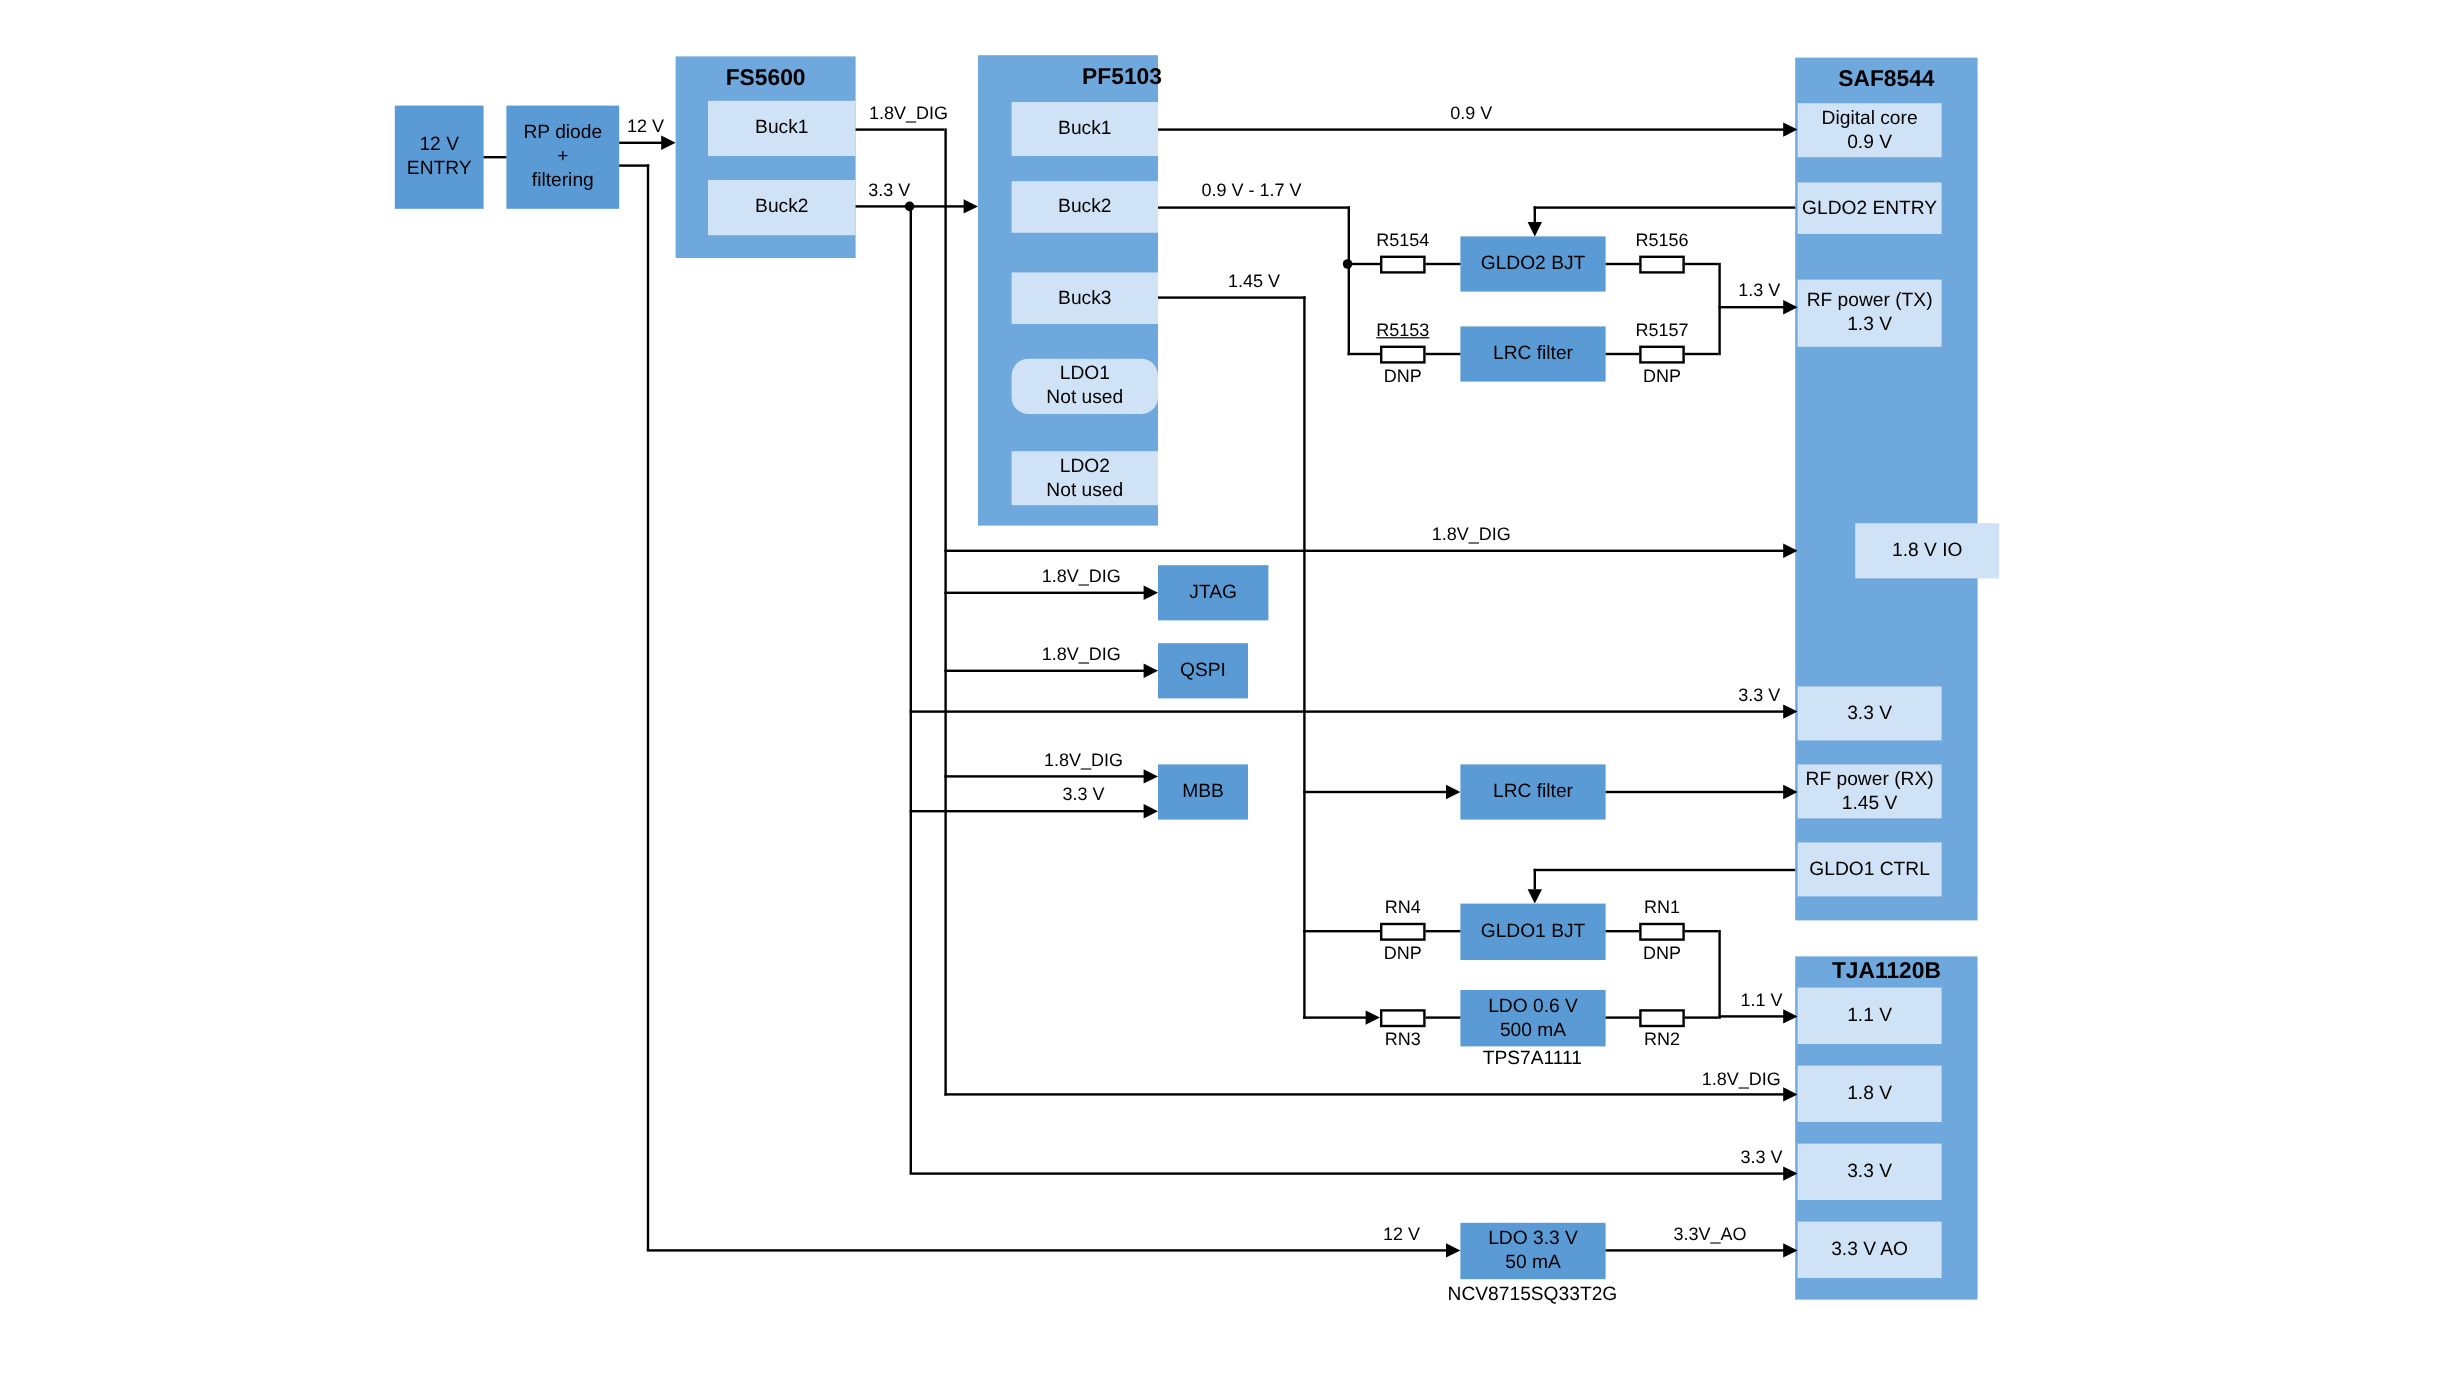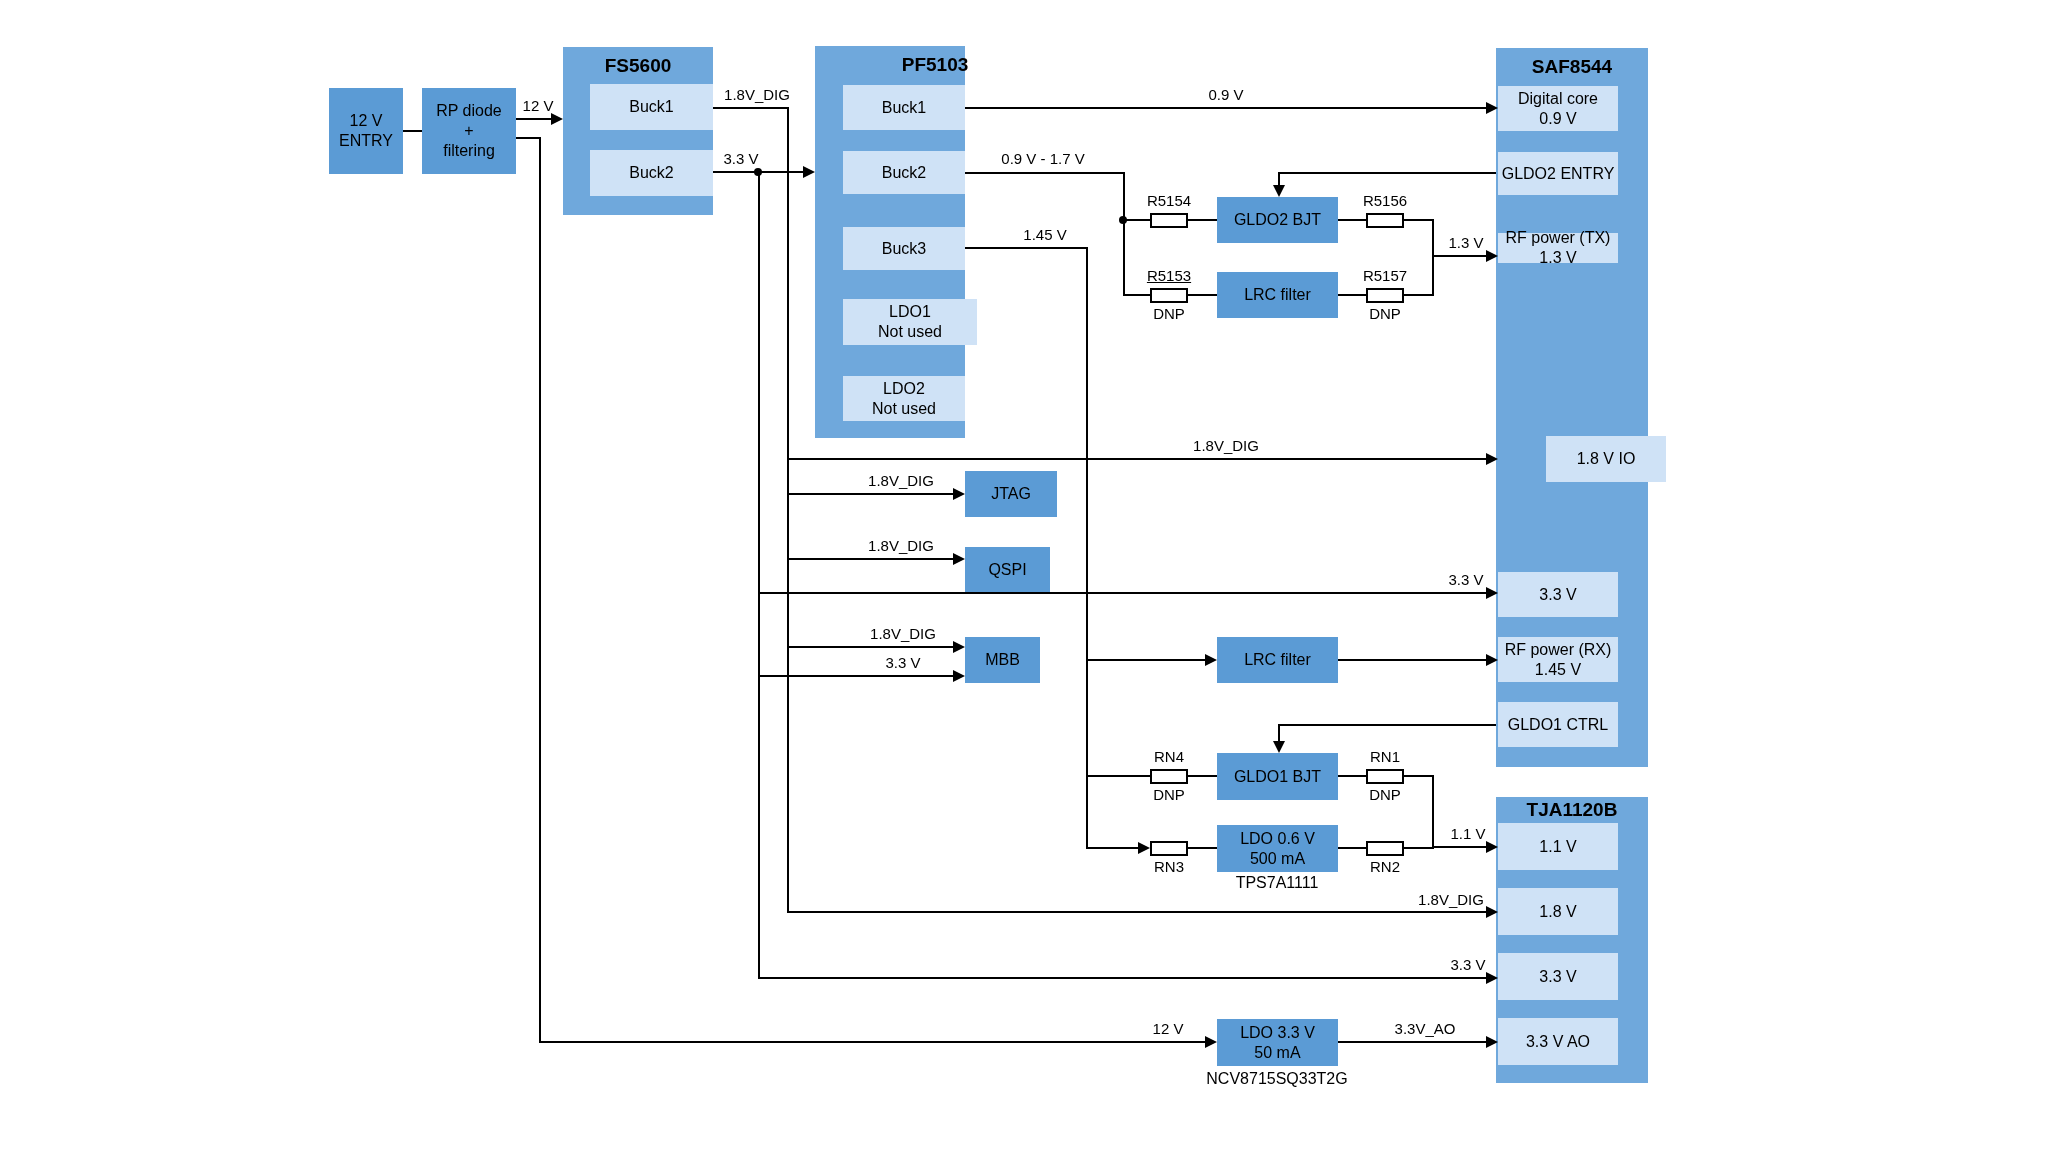--- a/index.html
+++ b/index.html
@@ -36,49 +36,49 @@
   <div class="outer" style="left:563px;top:47px;width:150px;height:168px;"></div>
   <div class="title" style="left:638px;top:55px;">FS5600</div>
   <div class="sub" style="left:590px;top:84px;width:123px;height:46px;">Buck1</div>
   <div class="sub" style="left:590px;top:150px;width:123px;height:46px;">Buck2</div>
 
   <div class="outer" style="left:815px;top:46px;width:150px;height:392px;"></div>
   <div class="title" style="left:935px;top:54px;">PF5103</div>
   <div class="sub" style="left:843px;top:85px;width:122px;height:45px;">Buck1</div>
   <div class="sub" style="left:843px;top:151px;width:122px;height:43px;">Buck2</div>
   <div class="sub" style="left:843px;top:227px;width:122px;height:43px;">Buck3</div>
-  <div class="sub" style="left:843px;top:299px;width:134px;height:46px;">LDO1
+  <div class="sub" style="left:843px;top:299px;width:122px;height:46px;border-radius:14px;">LDO1
 Not used</div>
   <div class="sub" style="left:843px;top:376px;width:122px;height:45px;">LDO2
 Not used</div>
 
   <div class="outer" style="left:1496px;top:48px;width:152px;height:719px;"></div>
   <div class="title" style="left:1572px;top:56px;">SAF8544</div>
   <div class="sub" style="left:1498px;top:86px;width:120px;height:45px;">Digital core
 0.9 V</div>
   <div class="sub" style="left:1498px;top:152px;width:120px;height:43px;">GLDO2 ENTRY</div>
-  <div class="sub" style="left:1498px;top:233px;width:120px;height:30px;">RF power (TX)
+  <div class="sub" style="left:1498px;top:233px;width:120px;height:56px;">RF power (TX)
 1.3 V</div>
   <div class="sub" style="left:1498px;top:436px;width:120px;height:46px;margin-left:48px;">1.8 V IO</div>
   <div class="sub" style="left:1498px;top:572px;width:120px;height:45px;">3.3 V</div>
   <div class="sub" style="left:1498px;top:637px;width:120px;height:45px;">RF power (RX)
 1.45 V</div>
   <div class="sub" style="left:1498px;top:702px;width:120px;height:45px;">GLDO1 CTRL</div>
 
   <div class="outer" style="left:1496px;top:797px;width:152px;height:286px;"></div>
   <div class="title" style="left:1572px;top:799px;">TJA1120B</div>
   <div class="sub" style="left:1498px;top:823px;width:120px;height:47px;">1.1 V</div>
   <div class="sub" style="left:1498px;top:888px;width:120px;height:47px;">1.8 V</div>
   <div class="sub" style="left:1498px;top:953px;width:120px;height:47px;">3.3 V</div>
   <div class="sub" style="left:1498px;top:1018px;width:120px;height:47px;">3.3 V AO</div>
 
   <div class="mid" style="left:1217px;top:197px;width:121px;height:46px;">GLDO2 BJT</div>
   <div class="mid" style="left:1217px;top:272px;width:121px;height:46px;">LRC filter</div>
   <div class="mid" style="left:965px;top:471px;width:92px;height:46px;">JTAG</div>
-  <div class="mid" style="left:965px;top:536px;width:85px;height:46px;margin-top:11px;">QSPI</div>
+  <div class="mid" style="left:965px;top:536px;width:75px;height:46px;">QSPI</div>
   <div class="mid" style="left:965px;top:637px;width:75px;height:46px;">MBB</div>
   <div class="mid" style="left:1217px;top:637px;width:121px;height:46px;">LRC filter</div>
   <div class="mid" style="left:1217px;top:753px;width:121px;height:47px;">GLDO1 BJT</div>
   <div class="mid" style="left:1217px;top:825px;width:121px;height:47px;">LDO 0.6 V
 500 mA</div>
   <div class="part" style="left:1277px;top:874px;">TPS7A1111</div>
   <div class="mid" style="left:1217px;top:1019px;width:121px;height:47px;">LDO 3.3 V
 50 mA</div>
   <div class="part" style="left:1277px;top:1070px;">NCV8715SQ33T2G</div>
 

